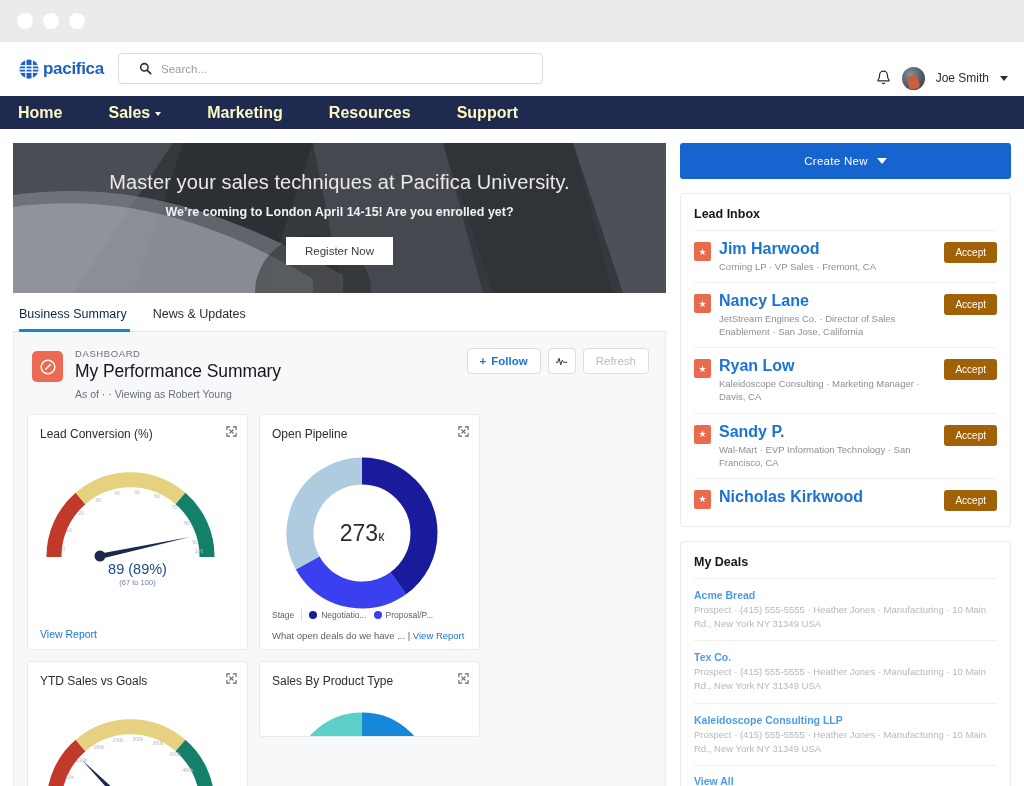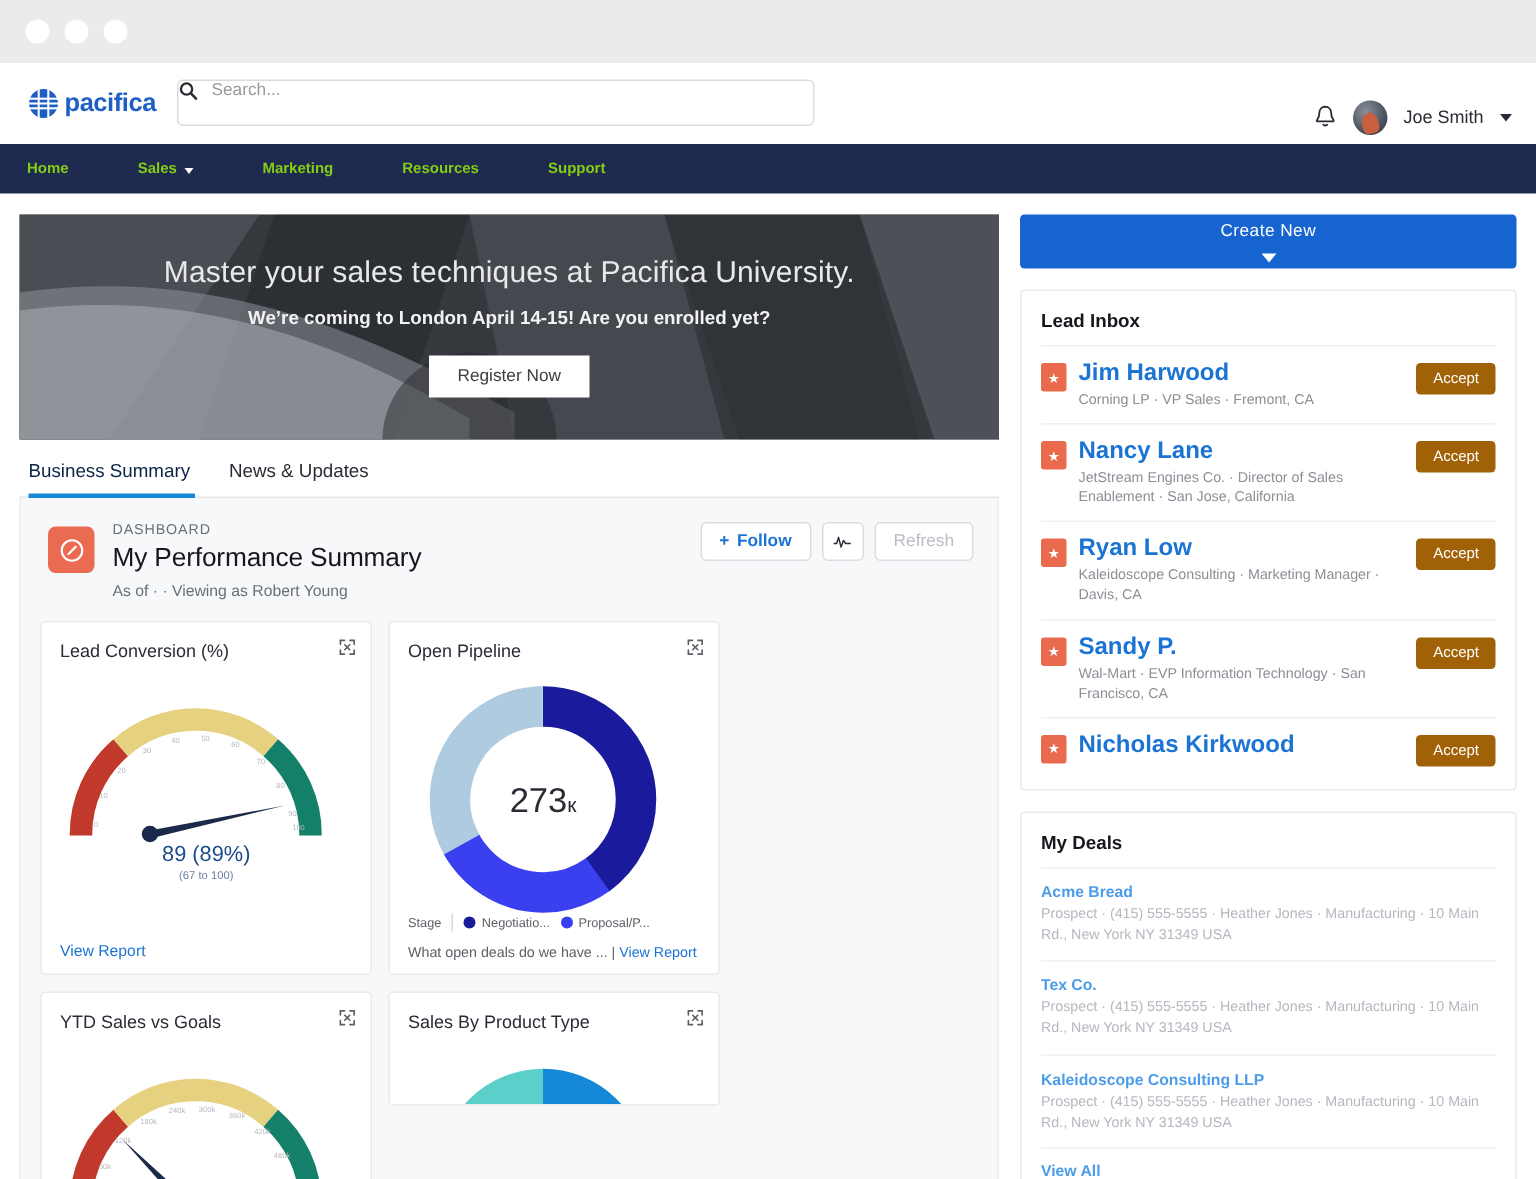--- a/index.html
+++ b/index.html
@@ -20,40 +20,40 @@
   .page { position: absolute; left: 0; top: 42px; width: 1024px; height: 744px; background: #ffffff; }
 
   
   .topbar { position: relative; height: 54px; background: #ffffff; display: flex; align-items: center; }
   .logo { display: flex; align-items: center; margin-left: 18px; gap: 3px; }
   .logo-glyph { width: 22px; height: 22px; display: block; }
   .logo-text { font-size: 17px; font-weight: 700; color: #1d5fc4; letter-spacing: -0.3px; }
   .searchbox {
     position: absolute; left: 118px; top: 11px; width: 425px; height: 31px;
     border: 1px solid #dddbda; border-radius: 4px; background: #fff;
-    display: flex; align-items: flex-start; padding: 0 0; gap: 9px;
+    display: flex; align-items: center; padding: 0 20px; gap: 9px;
   }
   .search-ph { font-size: 11.5px; color: #9a9a9a; }
   .topright { position: absolute; right: 16px; top: 0; height: 72px; display: flex; align-items: center; gap: 11px; }
   .bell { width: 15px; height: 17px; }
   .avatar {
     width: 23px; height: 23px; border-radius: 50%;
     background: radial-gradient(circle at 36% 32%, #8a8f99 0%, #4b5160 62%, #2e3340 100%);
     position: relative; overflow: hidden;
   }
   .avatar::after {
     content: ""; position: absolute; left: 6px; top: 8px; width: 11px; height: 14px;
     background: #c8603f; border-radius: 50% 50% 30% 30%; transform: rotate(-12deg);
   }
   .username { font-size: 12px; color: #2b2b35; }
   .caret-down { width: 0; height: 0; border-left: 4.5px solid transparent; border-right: 4.5px solid transparent; border-top: 5.5px solid #2b2b35; }
 
   
   .nav { height: 33px; background: #1e2a4e; display: flex; align-items: center; padding-left: 18px; }
-  .nav-item { font-size: 10px; color: #84cc16; font-weight: 600; margin-right: 46px; display: flex; align-items: center; gap: 5px; cursor: pointer; }
+  .nav-item { font-size: 16px; color: #fef9c3; font-weight: 600; margin-right: 46px; display: flex; align-items: center; gap: 5px; cursor: pointer; }
   .nav-caret { width: 0; height: 0; border-left: 3.5px solid transparent; border-right: 3.5px solid transparent; border-top: 4.5px solid #ffffff; margin-top: 2px; }
 
   
   .content { position: relative; display: flex; padding: 14px 13px 0 13px; gap: 14px; height: 657px; }
   .col-left { width: 653px; }
   .col-right { width: 331px; }
 
   
   .banner {
     position: relative; height: 150px; overflow: hidden;
@@ -113,21 +113,21 @@
   .gauge-range { text-align: center; font-size: 7.5px; color: #6c82a8; margin-top: 1px; }
 
   .legend { position: absolute; left: 12px; bottom: 28px; display: flex; align-items: center; gap: 7px; font-size: 8.5px; color: #5c6066; }
   .legend .sep { width: 1px; height: 12px; background: #d7d9dc; }
   .legend .sw { width: 8px; height: 8px; border-radius: 50%; display: inline-block; margin-right: 4px; vertical-align: -1px; }
 
   
   .create-btn {
     height: 36px; background: #1564d0; color: #fff; border-radius: 3px;
     display: flex; align-items: center; justify-content: center; gap: 9px;
-    font-size: 11.5px; letter-spacing: 0.3px; cursor: pointer; flex-direction: column;
+    font-size: 11.5px; letter-spacing: 0.3px; cursor: pointer;
   }
   .create-caret { width: 0; height: 0; border-left: 5px solid transparent; border-right: 5px solid transparent; border-top: 6.5px solid #fff; }
   .panel { margin-top: 14px; background: #fff; border: 1px solid #e9eaec; border-radius: 3px; padding: 13px 13px 6px 13px; }
   .panel-title { font-size: 12.5px; font-weight: 700; color: #16171c; margin-bottom: 9px; }
   .lead { display: flex; align-items: flex-start; padding: 9px 0; border-top: 1px solid #eeeff1; gap: 8px; }
   .lead:first-of-type { border-top: none; padding-top: 3px; }
   .lead-icon {
     width: 17px; height: 19px; background: #ea6a4e; border-radius: 2px; flex: none;
     display: flex; align-items: center; justify-content: center; color: #fff; font-size: 9px; margin-top: 2px;
   }

